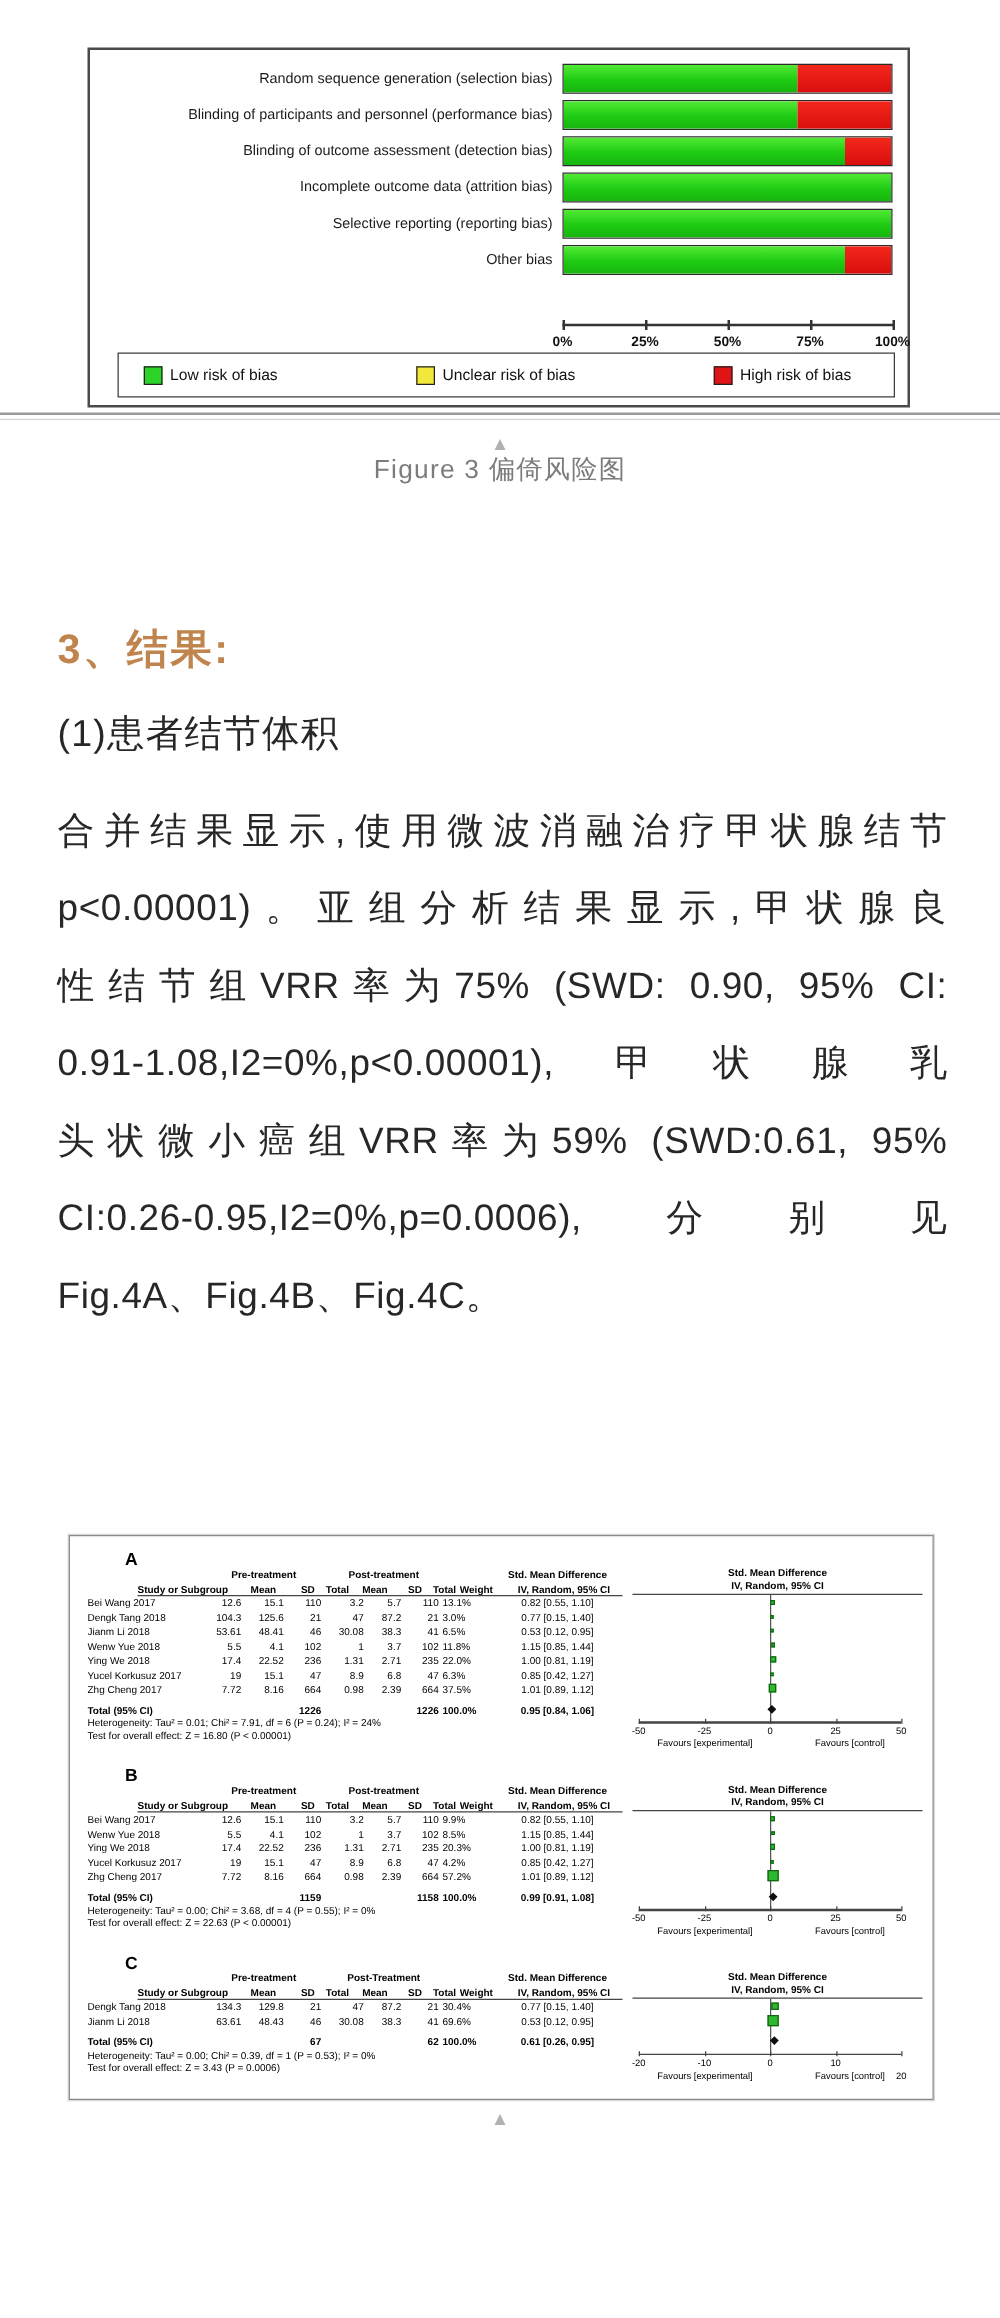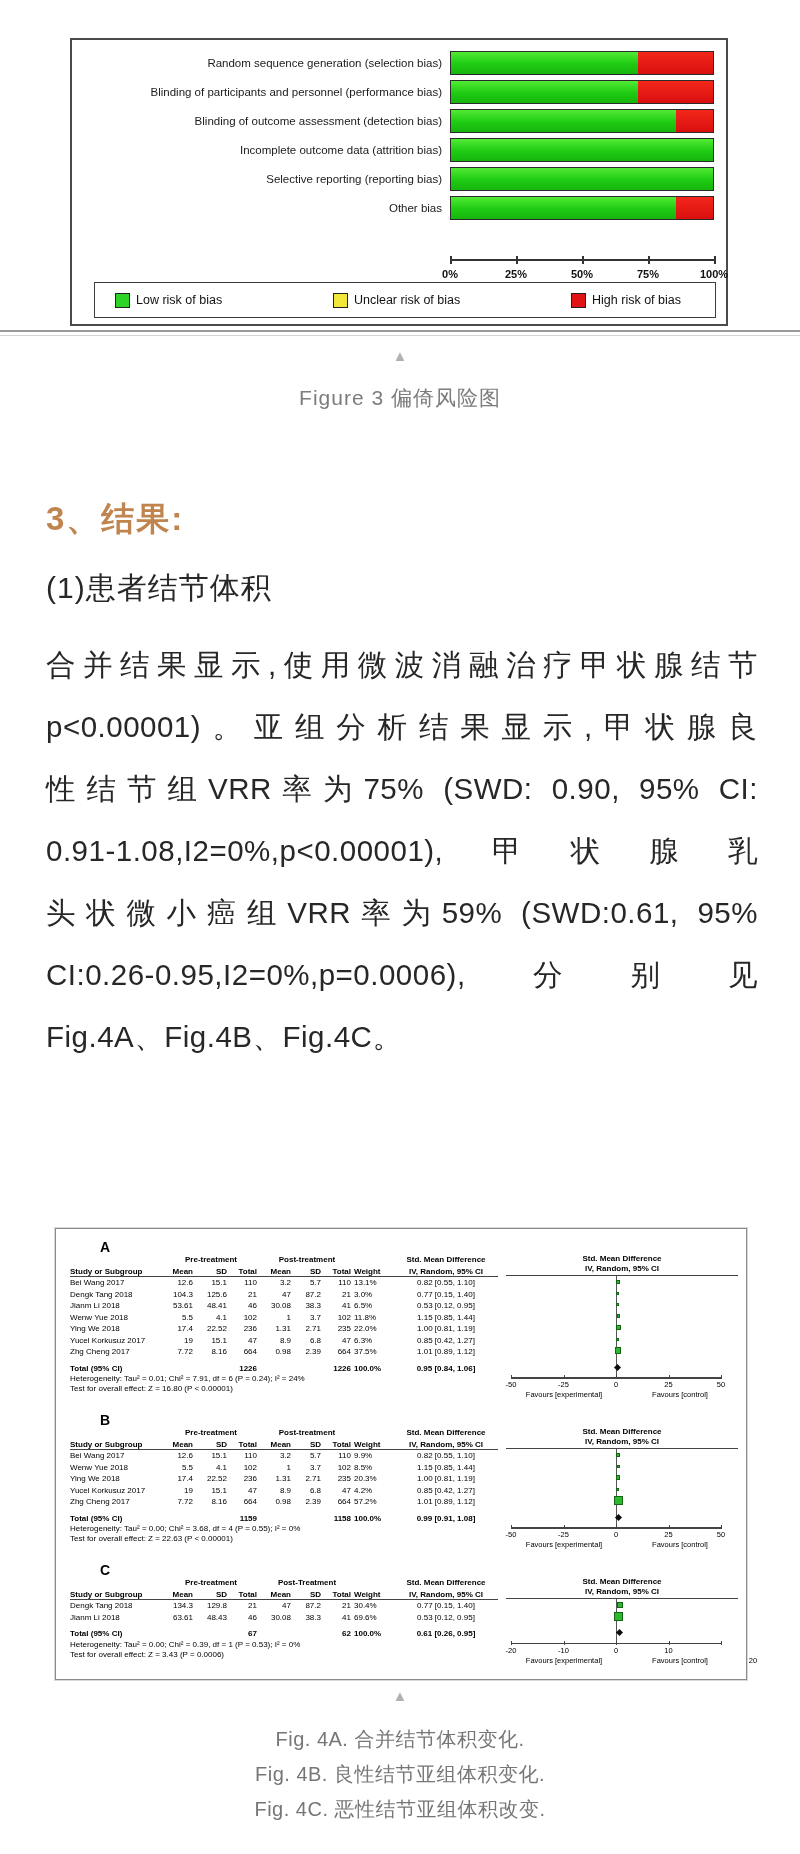--- a/index.html
+++ b/index.html
@@ -48,21 +48,21 @@
   .fig4-box{position:absolute;left:55px;top:1228px;width:692px;height:452px;
             border:1.5px solid #8b8b8b;box-shadow:0 0 0 1px #d8d8d8;background:#fff;
             box-sizing:border-box;padding:12px 10px 0 14px;}
   .fp-panel{position:relative;margin-bottom:11px;}
   .fp-label{font-size:14px;font-weight:700;color:#000;margin-left:30px;height:13px;line-height:13px;}
   .fp-body{display:flex;}
   .fp-left{width:428px;flex:0 0 428px;}
   .fp-ghead{display:flex;height:10px;align-items:flex-end;font-size:8px;font-weight:700;color:#000;}
   .fp-ghead span{display:block;text-align:center;white-space:nowrap;}
   .fp-chead{display:flex;height:12px;align-items:flex-end;font-size:8px;font-weight:700;color:#000;
-            border-bottom:1px solid #444;}
+            border-bottom:1px solid #444;margin-left:40px;}
   .fp-cell{box-sizing:border-box;white-space:nowrap;overflow:hidden;}
   .fp-row{display:flex;height:11.5px;align-items:center;font-size:8px;color:#000;}
   .fp-row.total{font-weight:700;}
   .fp-spacer{height:5px;}
   .c0{width:92px;text-align:left;}
   .c1{width:34px;text-align:right;padding-right:3px;}
   .c2{width:34px;text-align:right;padding-right:3px;}
   .c3{width:30px;text-align:right;padding-right:3px;}
   .c4{width:34px;text-align:right;padding-right:3px;}
   .c5{width:30px;text-align:right;padding-right:3px;}
@@ -162,21 +162,21 @@
           <span class="rob-swatch" style="background: rgb(224, 20, 20);"></span>
           <span class="rob-leg-label">High risk of bias</span>
         </div>
       </div>
   </div>
 
   <div class="page-edge-line1"></div>
   <div class="page-edge-line2"></div>
 
   <div class="tri" style="top:348px;">▲</div>
-  <div class="fig-caption" style="top:384px;">Figure 3 偏倚风险图</div>
+  <div class="fig-caption" style="top:361px;">Figure 3 偏倚风险图</div>
 
   <div class="section">
     <div class="sec-heading">3、结果:</div>
     <div class="sec-subheading">(1)患者结节体积</div>
     <div class="para">
       <div class="pline">合并结果显示,使用微波消融治疗甲状腺结节</div>
       <div class="pline">p&lt;0.00001)。亚组分析结果显示,甲状腺良</div>
       <div class="pline">性结节组VRR率为75% (SWD: 0.90, 95% CI:</div>
       <div class="pline">0.91-1.08,I2=0%,p&lt;0.00001),甲状腺乳</div>
       <div class="pline">头状微小癌组VRR率为59% (SWD:0.61, 95%</div>
@@ -519,31 +519,26 @@
             <div class="fp-axis" style="left: 5px; width: 210px; top: 65.5px;"></div>
             <div class="fp-tick" style="left: 5px; top: 63.5px;"></div>
             <div class="fp-tlab" style="left: 5px; top: 68.5px;">-20</div>
             <div class="fp-tick" style="left: 57.5px; top: 63.5px;"></div>
             <div class="fp-tlab" style="left: 57.5px; top: 68.5px;">-10</div>
             <div class="fp-tick" style="left: 110px; top: 63.5px;"></div>
             <div class="fp-tlab" style="left: 110px; top: 68.5px;">0</div>
             <div class="fp-tick" style="left: 162.5px; top: 63.5px;"></div>
             <div class="fp-tlab" style="left: 162.5px; top: 68.5px;">10</div>
             <div class="fp-tick" style="left: 215px; top: 63.5px;"></div>
-            <div class="fp-tlab" style="left: 215px; top: 79px; margin-left: 32px;">20</div>
+            <div class="fp-tlab" style="left: 215px; top: 79px;">20</div>
             <div class="fp-fav" style="top: 78.5px;">
               <span>Favours [experimental]</span>
               <span>Favours [control]</span>
             </div>
           </div>
         </div>
       </div>
     </div>
 
   <div class="tri" style="top:1688px;">▲</div>
 
-  <div class="fig4-captions">
-    <div class="fig4-cap-line">Fig. 4A. 合并结节体积变化.</div>
-    <div class="fig4-cap-line">Fig. 4B. 良性结节亚组体积变化.</div>
-    <div class="fig4-cap-line">Fig. 4C. 恶性结节亚组体积改变.</div>
-  </div>
 
 </div>
 
 </body></html>

